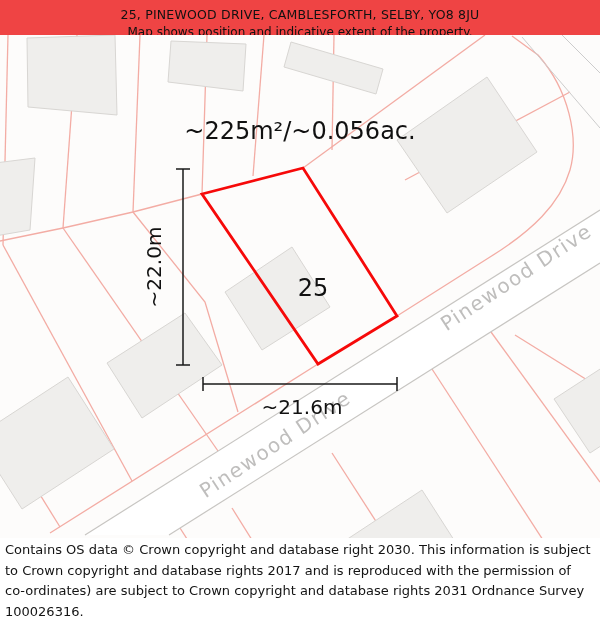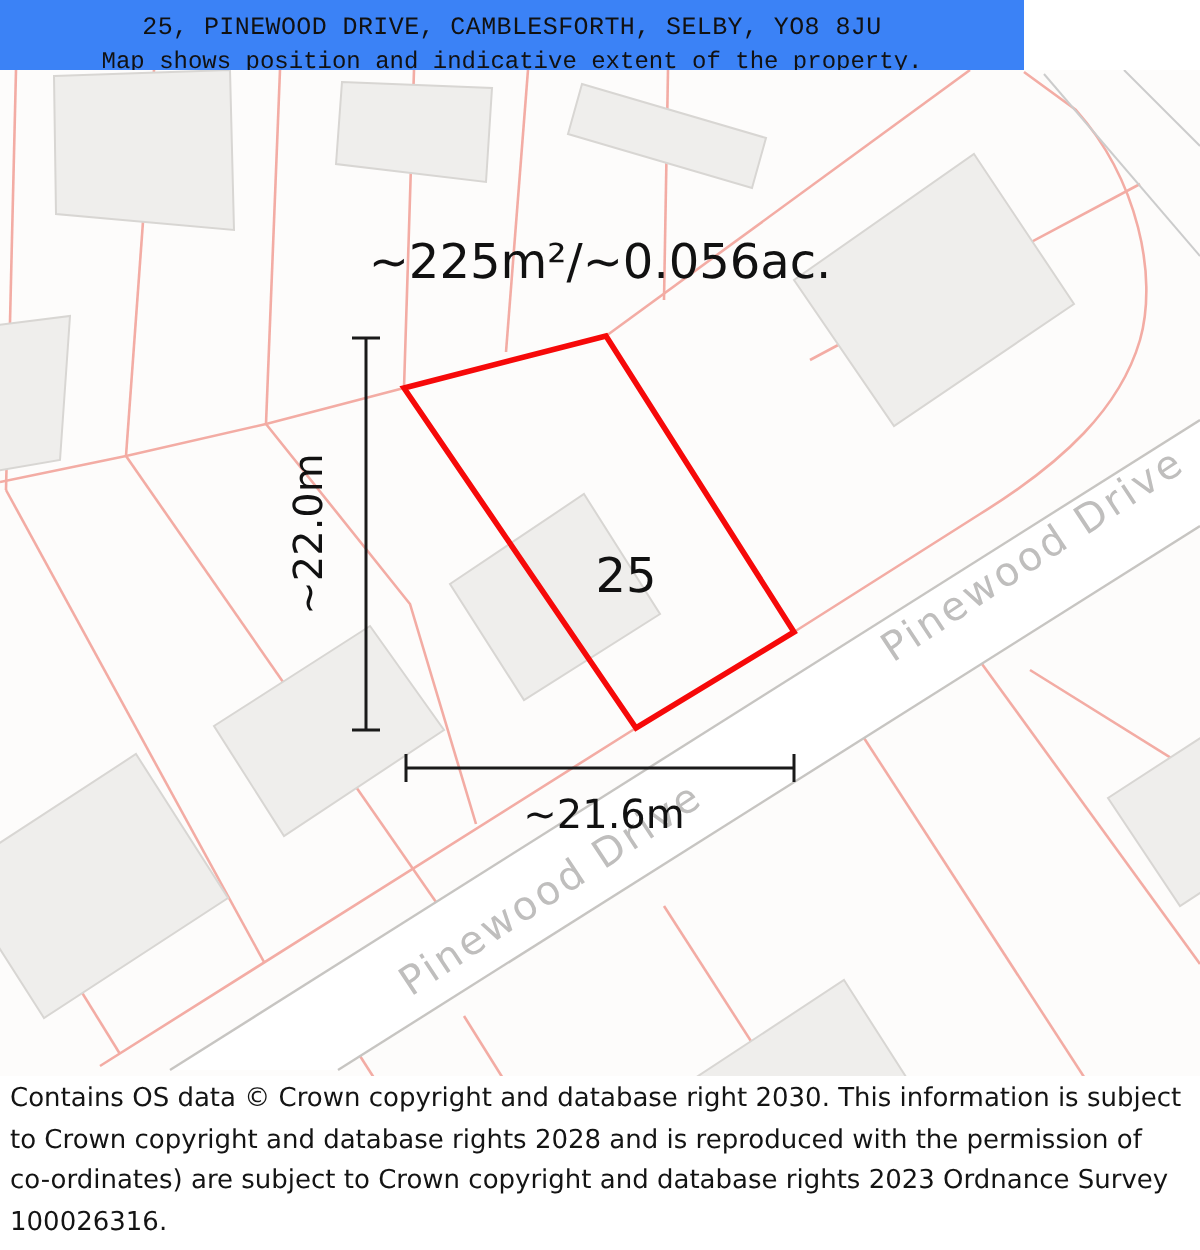--- a/index.html
+++ b/index.html
@@ -1,20 +1,20 @@
 <!DOCTYPE html>
 <html><head>
 <meta charset="utf-8">
 <style>
   html,body{margin:0;padding:0;}
   body{
     width:600px;height:625px;position:relative;overflow:hidden;
     background:#ffffff;font-family:"DejaVu Sans",sans-serif;color:#111;
   }
-  .header{position:absolute;top:0;left:0;width:512px;text-align:center;background:#3b82f6;font-family:Liberation Mono, monospace;}
+  .header{position:absolute;top:0;left:0;width:600px;text-align:center;background:#ef4444;}
   .header .title{font-size:12.5px;margin-top:7px;letter-spacing:0.2px;}
   .header .subtitle{font-size:12px;margin-top:3px;}
   .map-wrap{position:absolute;top:35px;left:0;width:600px;height:503px;overflow:hidden;}
   .footer{position:absolute;top:540px;left:5px;width:592px;font-size:13px;line-height:20.5px;color:#141414;}
   svg text{font-family:"DejaVu Sans",sans-serif;}
   .street-label{letter-spacing:1.5px;}
 </style>
 </head>
 <body>
 
@@ -101,16 +101,16 @@
     <text x="300" y="139" font-size="24" text-anchor="middle">~225m²/~0.056ac.</text>
     <text x="313" y="296" font-size="24" text-anchor="middle">25</text>
     <text transform="translate(161,267) rotate(-90)" font-size="20" text-anchor="middle">~22.0m</text>
     <text x="302" y="414" font-size="20" text-anchor="middle">~21.6m</text>
   </g>
 </svg>
 </div>
 
 <div class="footer">
   <div>Contains OS data © Crown copyright and database right 2030. This information is subject</div>
-  <div>to Crown copyright and database rights 2028 and is reproduced with the permission of</div>
-  <div>co-ordinates) are subject to Crown copyright and database rights 2023 Ordnance Survey</div>
+  <div>to Crown copyright and database rights 2017 and is reproduced with the permission of</div>
+  <div>co-ordinates) are subject to Crown copyright and database rights 2031 Ordnance Survey</div>
   <div>100026316.</div>
 </div>
 
 </body></html>

